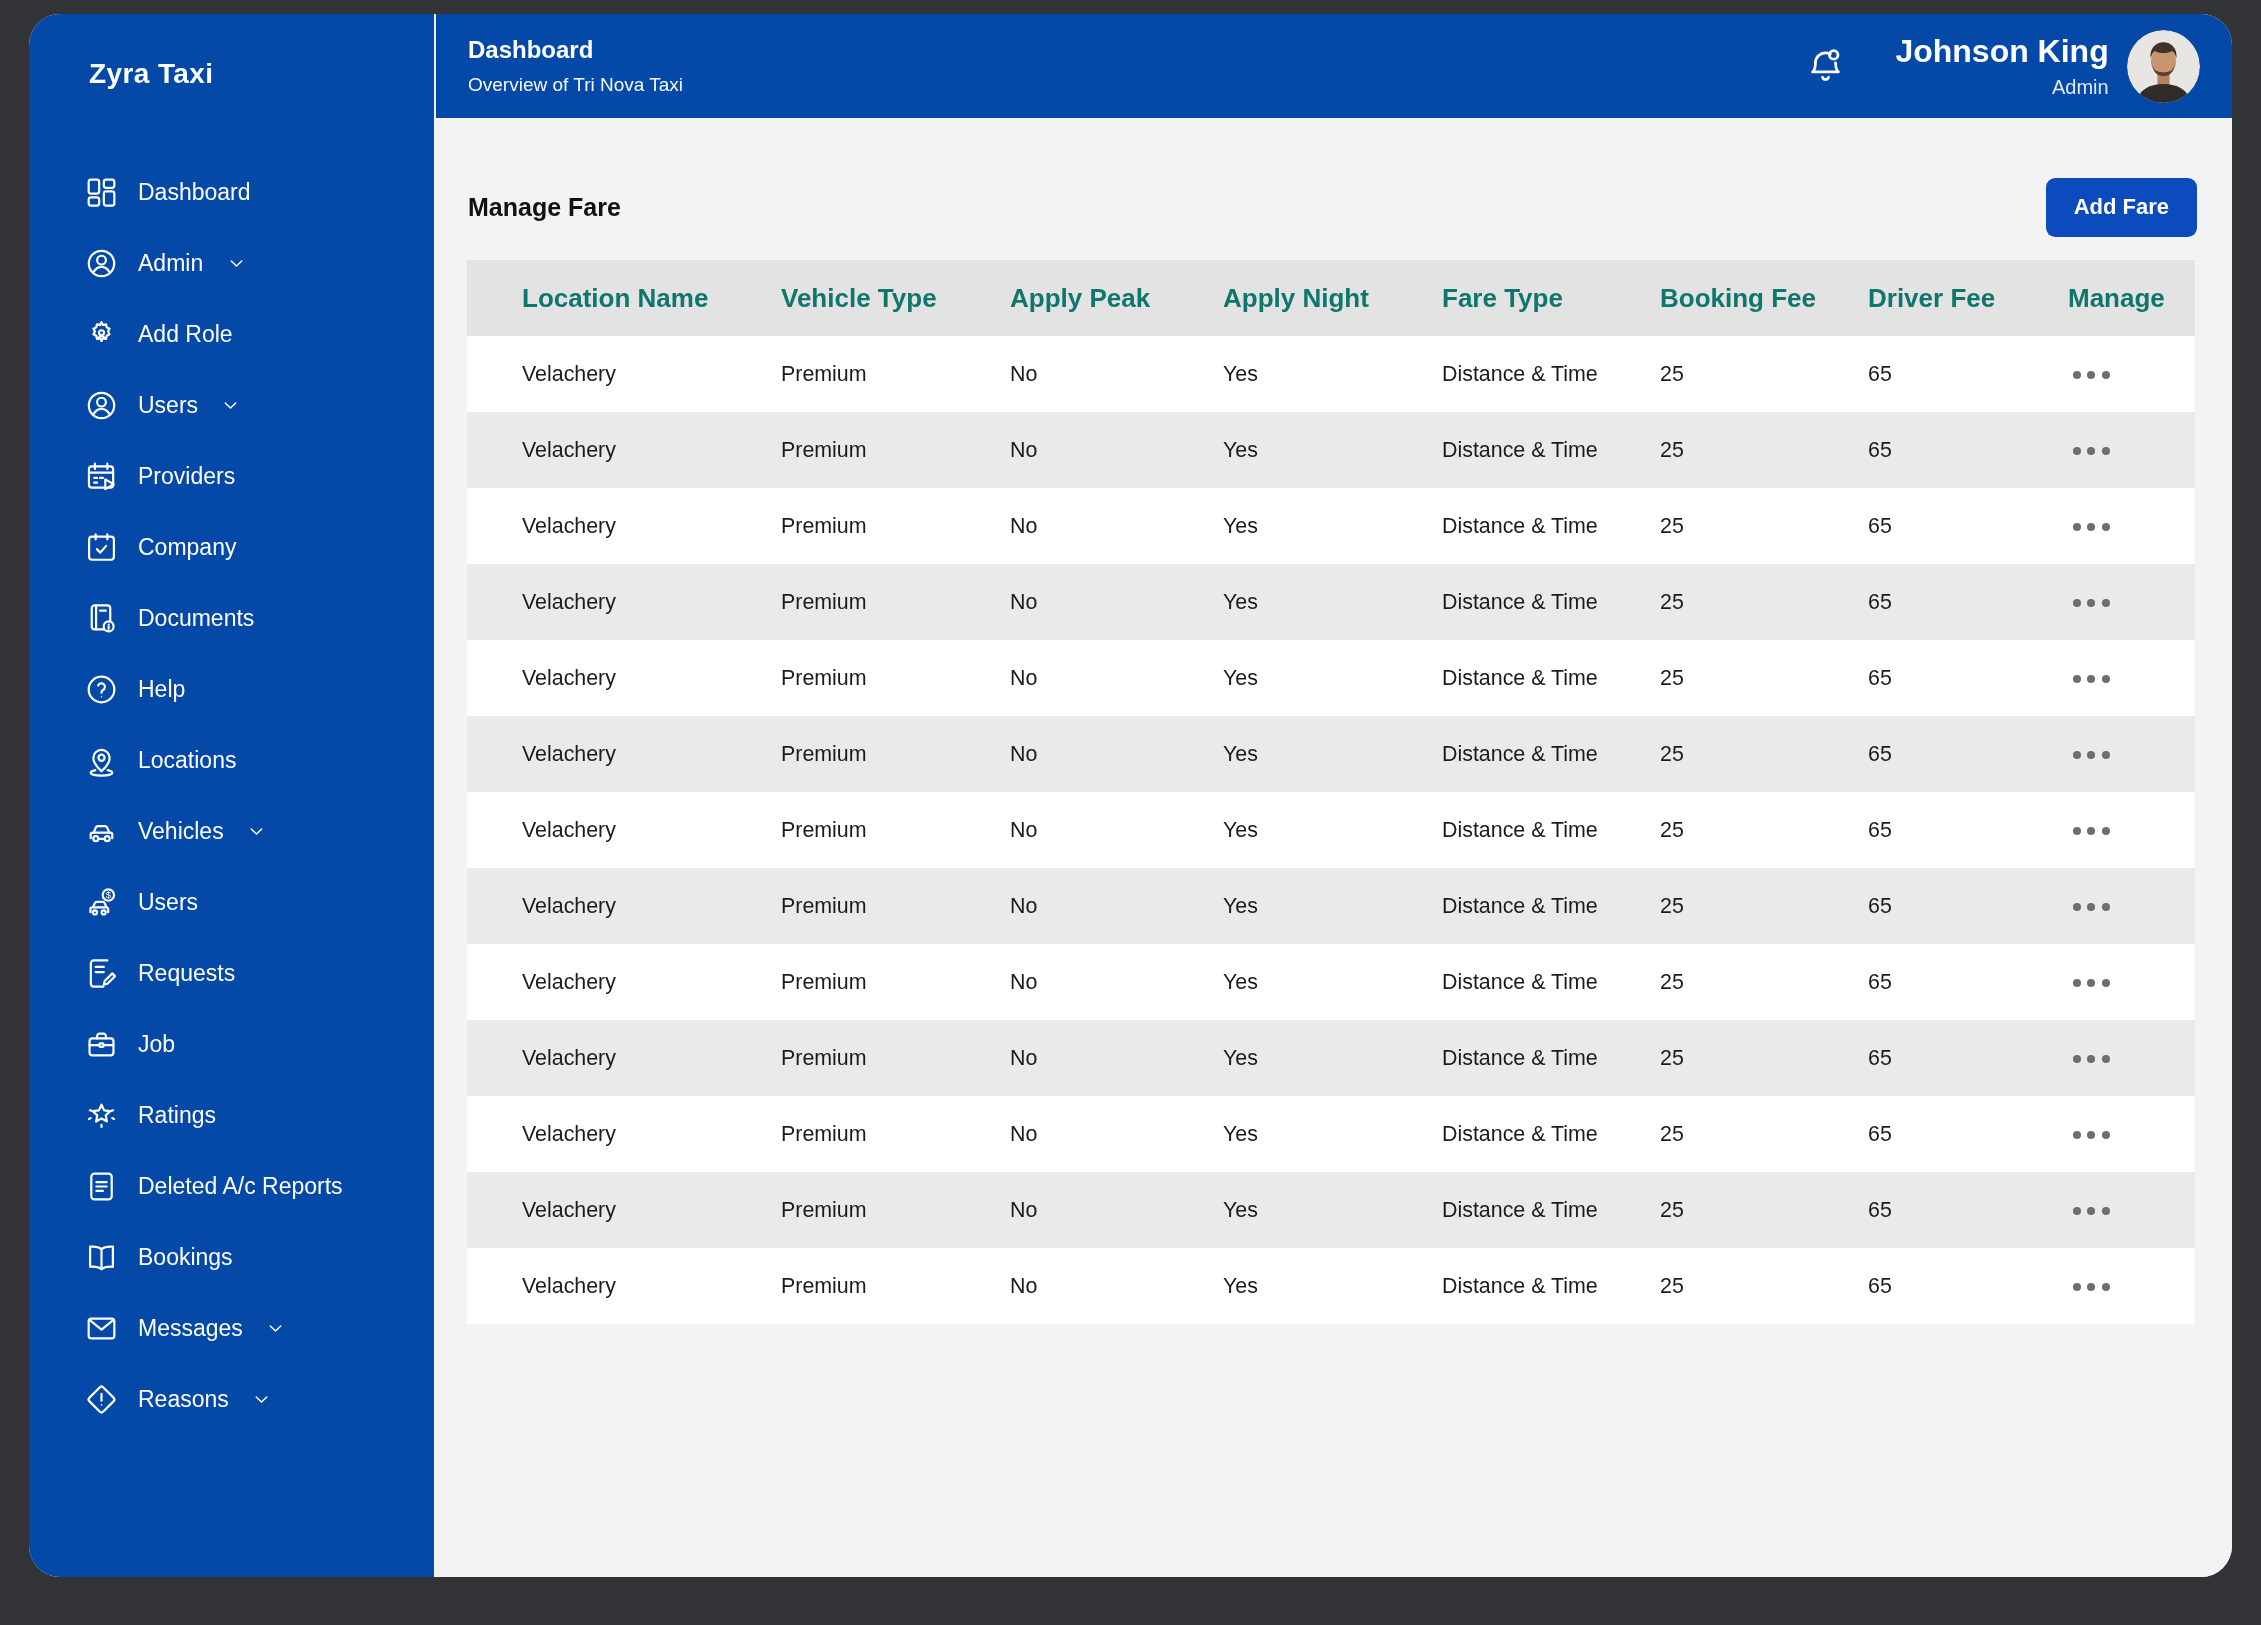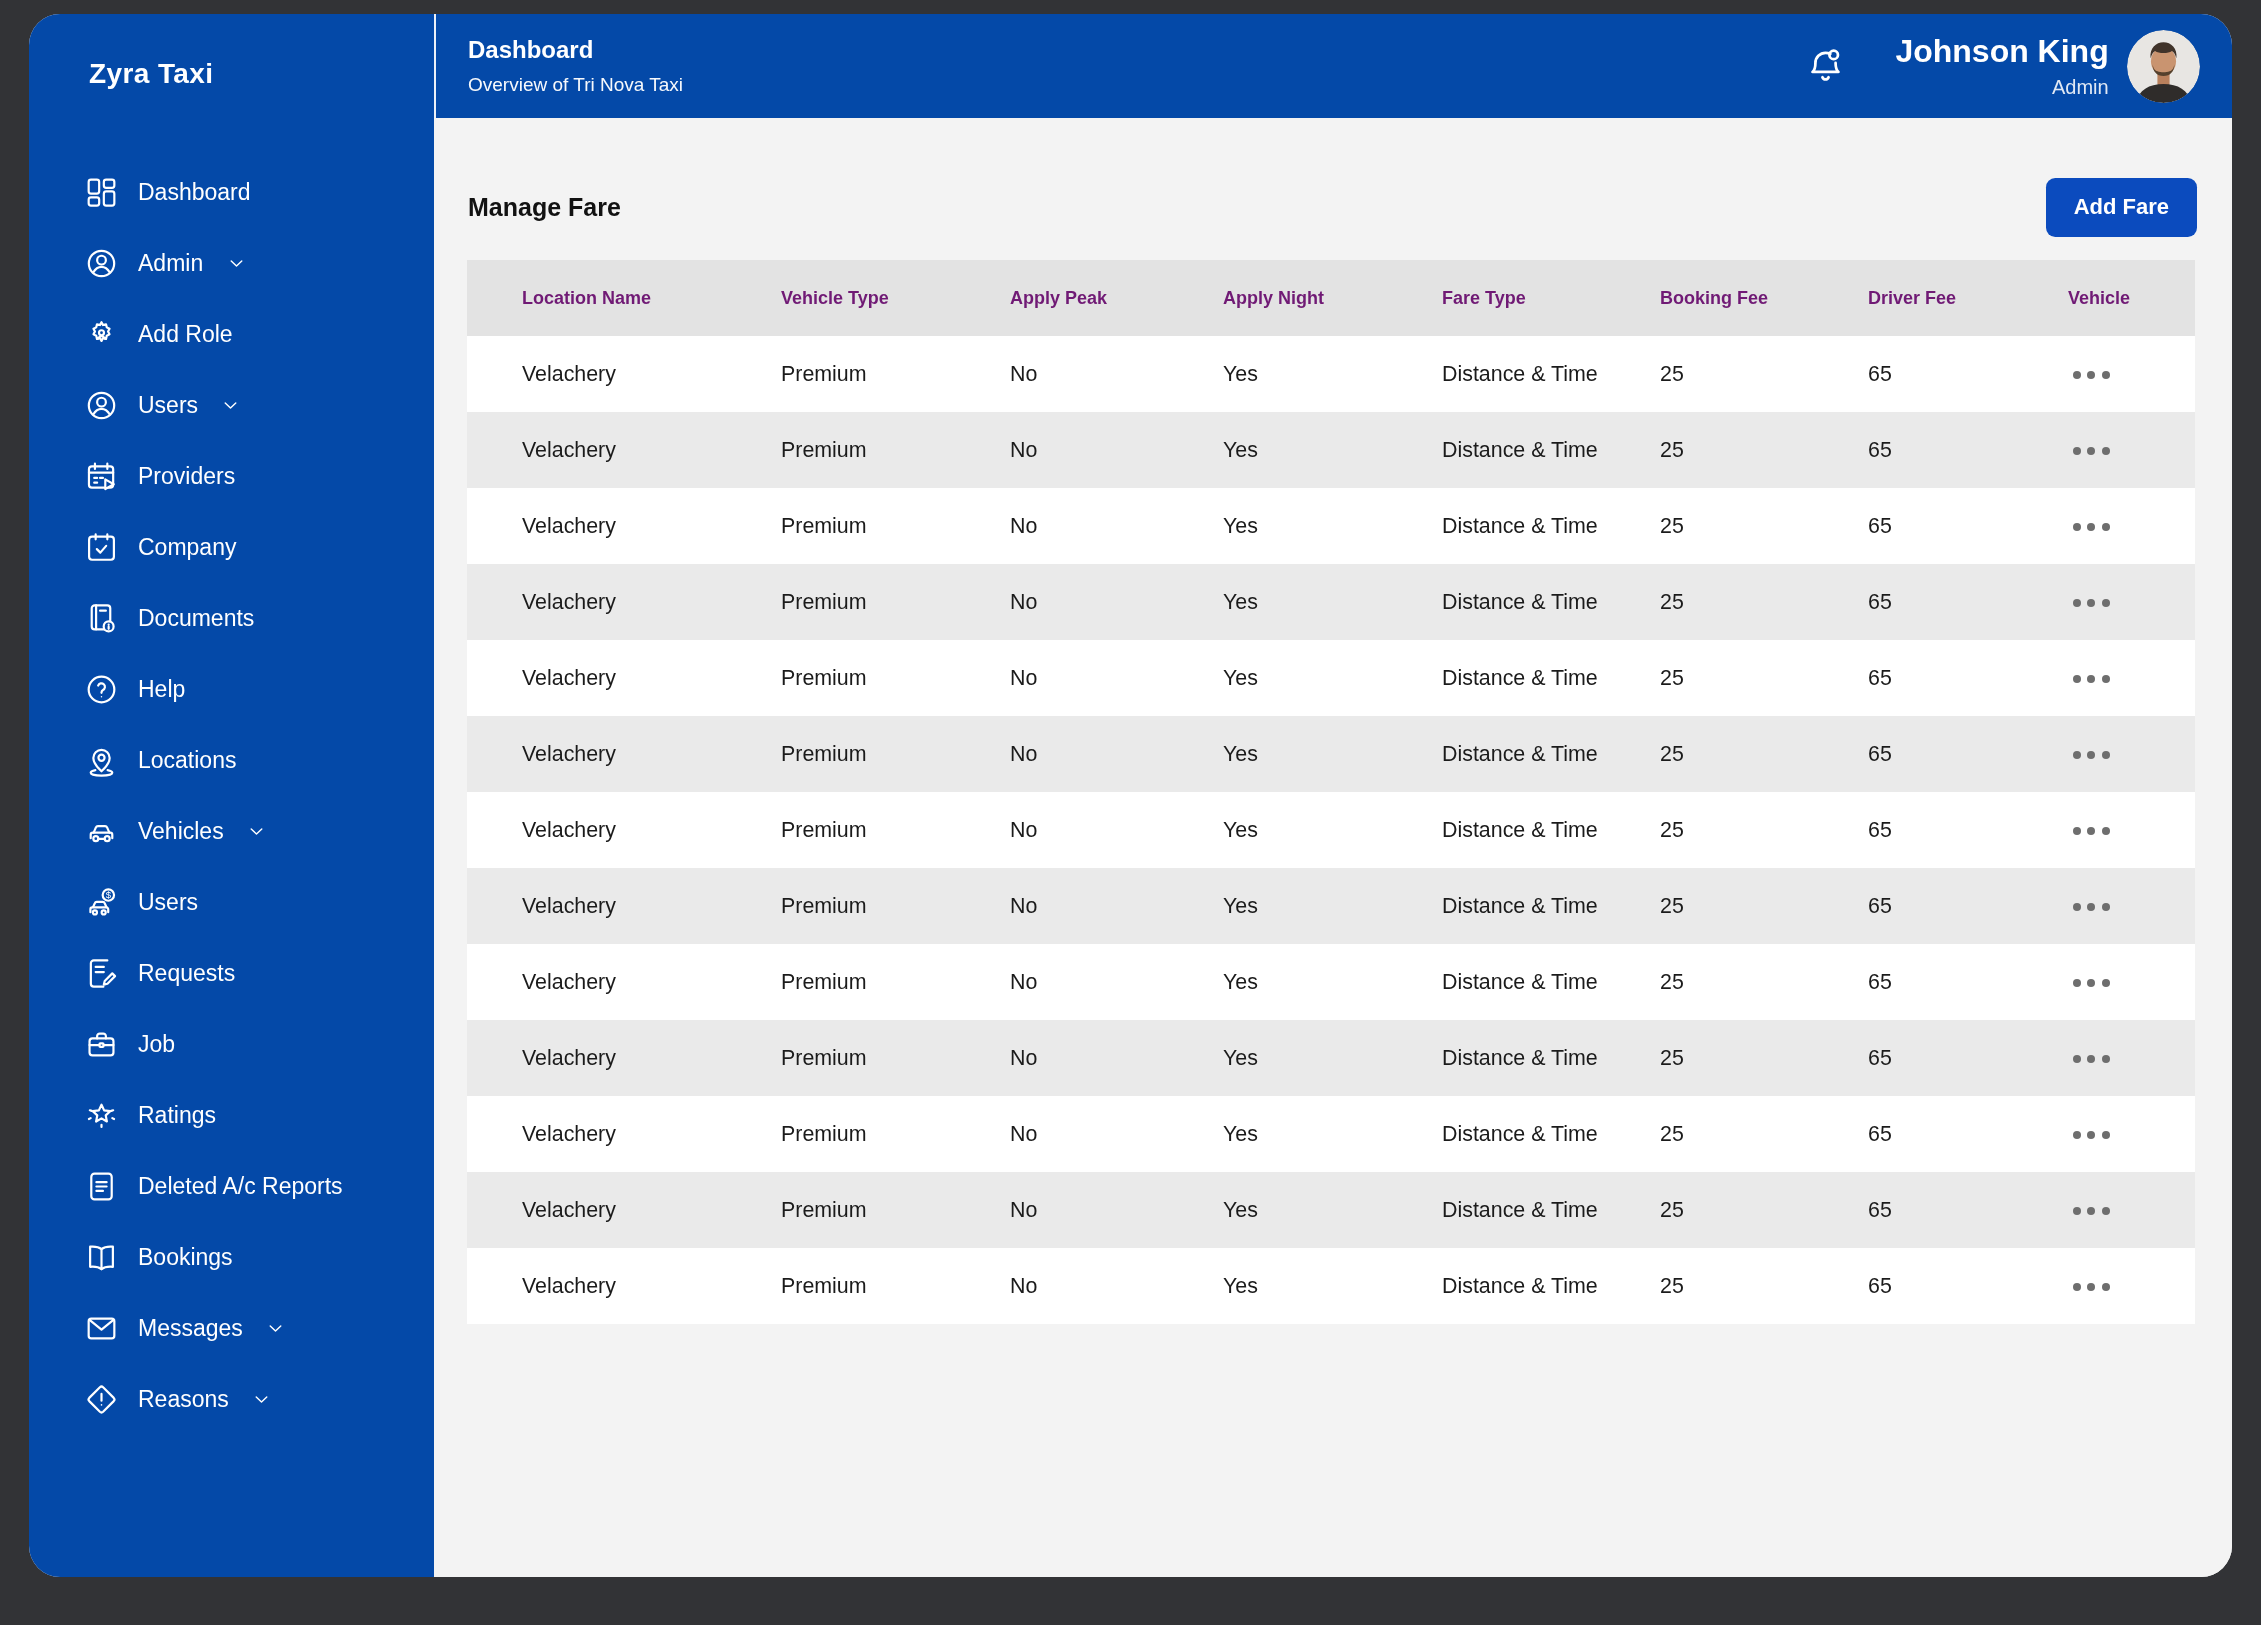--- a/index.html
+++ b/index.html
@@ -73,21 +73,21 @@
     font-family:inherit;cursor:pointer;
   }
 
   .table{position:absolute;top:142px;left:33px;right:37px}
   .thead,.trow{
     display:grid;
     grid-template-columns:259px 229px 213px 219px 218px 208px 200px 1fr;
     align-items:center;padding-left:55px;
   }
   .thead{height:76px;background:var(--th-bg)}
-  .th{font-size:18px;font-weight:700;color:#701a75}
+  .th{font-size:26px;font-weight:700;color:#0f766e}
   .trow{height:76px;background:#fff}
   .trow:nth-child(even){background:var(--row-alt)}
   .td{font-size:21.4px;color:var(--text-dark)}
   .dots{display:inline-flex;gap:6.1px;align-items:center;padding:9.2px 4.6px;cursor:pointer}
   .dots i{width:8.4px;height:8.4px;border-radius:50%;background:var(--dots);display:block}
 </style>
 </head>
 <body>
 
 <svg width="0" height="0" style="position:absolute">
@@ -404,21 +404,21 @@
 
       <div class="table">
         <div class="thead" id="thead">
             <div class="th">Location Name</div>
             <div class="th">Vehicle Type</div>
             <div class="th">Apply Peak</div>
             <div class="th">Apply Night</div>
             <div class="th">Fare Type</div>
             <div class="th">Booking Fee</div>
             <div class="th">Driver Fee</div>
-            <div class="th">Vehicle</div>
+            <div class="th">Manage</div>
           </div>
         <div class="tbody" id="tbody">
   <div class="trow">
     <div class="td">Velachery</div>
     <div class="td">Premium</div>
     <div class="td">No</div>
     <div class="td">Yes</div>
     <div class="td">Distance &amp; Time</div>
     <div class="td">25</div>
     <div class="td">65</div>

